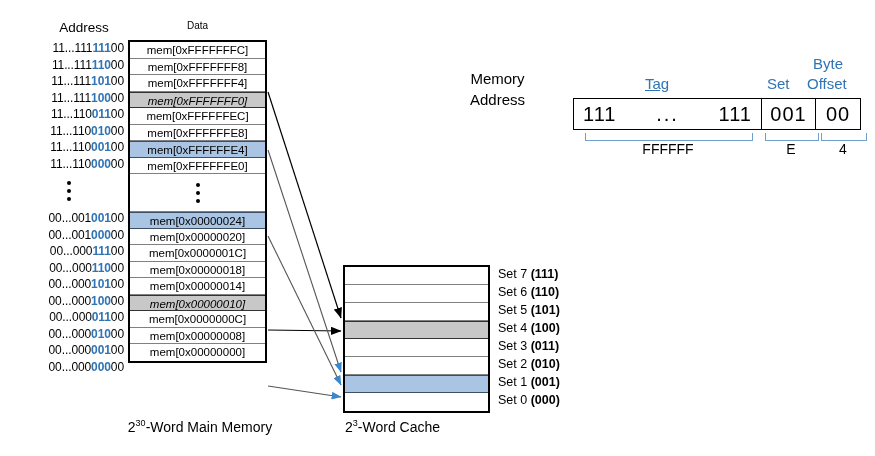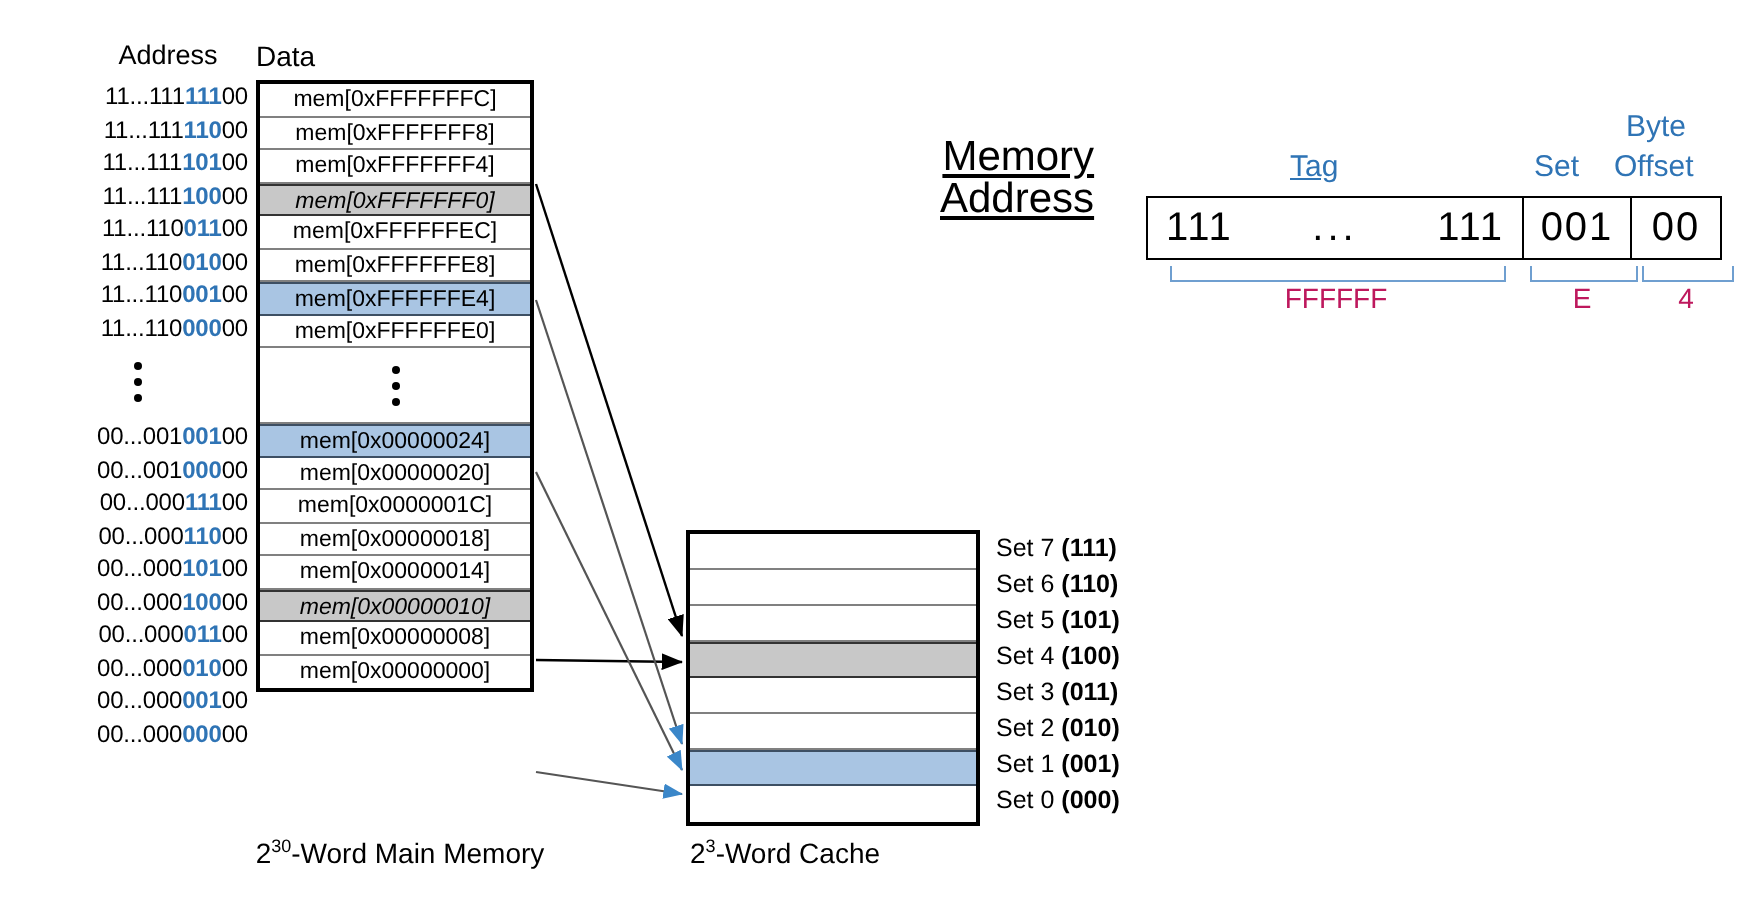--- a/index.html
+++ b/index.html
@@ -5,21 +5,21 @@
   html,body{margin:0;padding:0;}
   body{
     width:875px;height:456px;position:relative;background:#ffffff;
     font-family:"Liberation Sans","DejaVu Sans",sans-serif;
     color:#000000;overflow:hidden;
   }
   .abs{position:absolute;}
 
   
   #addr-header{left:40px;top:20px;width:88px;text-align:center;font-size:13.5px;}
-  #data-header{left:128px;top:20px;width:139px;text-align:left;font-size:14px;}
+  #data-header{left:128px;top:20px;width:139px;text-align:center;font-size:10px;}
 
   
   #addr-col{left:36px;top:40px;width:92px;}
   .addr-row{height:16.5px;line-height:16.5px;font-size:12px;text-align:right;
             padding-right:4px;white-space:nowrap;letter-spacing:-0.1px;}
   .addr-row .setbits{color:#2f74b5;font-weight:bold;}
   .addr-row.gap{height:38px;}
   .vdots{display:flex;flex-direction:column;align-items:center;justify-content:center;
          height:38px;}
   .vdots i{display:block;width:4px;height:4px;border-radius:50%;background:#000;margin:2px 0;}
@@ -46,36 +46,36 @@
   .cache-row{height:18px;border-bottom:1px solid #808080;background:#fff;box-sizing:border-box;}
   .cache-row:last-child{border-bottom:none;}
   .cache-row.grey{background:#c8c8c8;border-top:1px solid #333;border-bottom:1px solid #333;}
   .cache-row.blue{background:#a9c5e3;border-top:1px solid #3d4f63;border-bottom:1px solid #3d4f63;}
 
   #set-labels{left:498px;top:265px;width:120px;}
   .set-label{height:18px;line-height:18px;font-size:12.5px;white-space:nowrap;}
   .set-label .bin{color:#000000;font-weight:bold;}
 
   
-  #mem-addr-words{left:470px;top:68px;font-size:21px;line-height:21px;text-align:right;text-decoration:underline;}
+  #mem-addr-words{left:470px;top:68px;font-size:15px;line-height:21px;text-align:center;}
   #addr-diagram{left:573px;top:73px;}
   .field-title{position:absolute;color:#2f74b5;font-size:15px;white-space:nowrap;}
   #addr-boxes{position:absolute;left:0px;top:25px;display:flex;border:1.5px solid #000;
               background:#fff;height:32px;box-sizing:border-box;}
   .abox{border-right:1.5px solid #000;box-sizing:border-box;display:flex;align-items:center;
         justify-content:center;font-size:20px;letter-spacing:1px;}
   .abox:last-child{border-right:none;}
   #abox-tag{width:188px;justify-content:space-between;padding:0 9px;}
   #abox-tag span{font-size:20px;}
   #abox-tag .dots{font-size:20px;letter-spacing:2px;}
   #abox-set{width:54px;}
   #abox-off{width:44px;}
 
   .brace{position:absolute;border:1.5px solid #6f9fd0;border-top:none;height:7px;}
-  .hexlab{position:absolute;color:#be185d;font-size:14px;text-align:center;}
+  .hexlab{position:absolute;color:#000000;font-size:14px;text-align:center;}
 
   svg.overlay{position:absolute;left:0;top:0;width:875px;height:456px;pointer-events:none;}
 </style>
 </head>
 <body>
 
 <div class="abs" id="addr-header">Address</div>
 <div class="abs" id="data-header">Data</div>
 
 <div class="abs" id="addr-col">
@@ -121,20 +121,21 @@
         <i></i>
         <i></i>
       </span>
     </div>
     <div class="mem-row blue">mem[0x00000024]</div>
     <div class="mem-row">mem[0x00000020]</div>
     <div class="mem-row">mem[0x0000001C]</div>
     <div class="mem-row">mem[0x00000018]</div>
     <div class="mem-row">mem[0x00000014]</div>
     <div class="mem-row grey">mem[0x00000010]</div>
+    <div class="mem-row">mem[0x0000000C]</div>
     <div class="mem-row">mem[0x00000008]</div>
     <div class="mem-row">mem[0x00000000]</div>
   </div>
 
 <div class="abs" id="mem-caption">
   <span>2</span><sup>30</sup><span>-Word Main Memory</span>
 </div>
 
 <div class="abs" id="cache-table">
     <div class="cache-row"></div>

